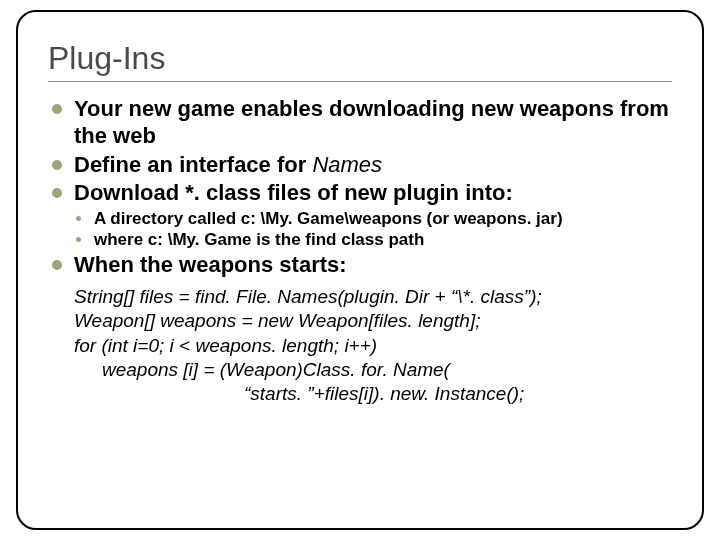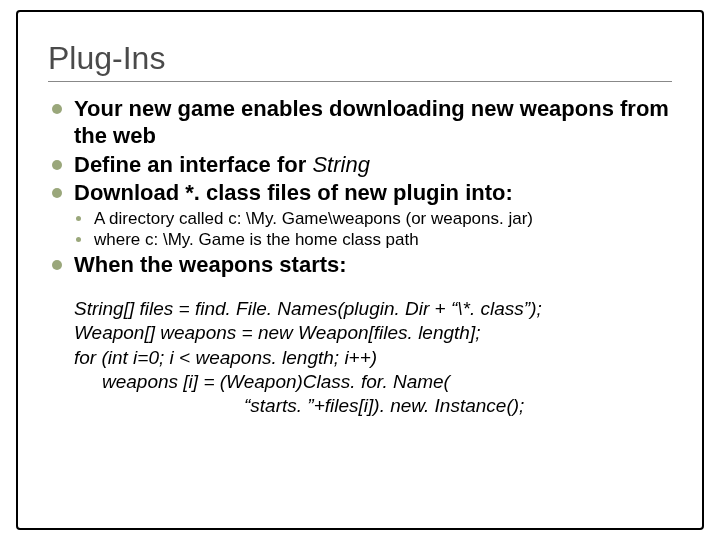--- a/index.html
+++ b/index.html
@@ -6,21 +6,21 @@
   html, body { width: 720px; height: 540px; overflow: hidden; }
   body {
     background: #fff;
     font-family: "Comic Sans MS", "Comic Sans", cursive, sans-serif;
     position: relative;
   }
   .frame {
     position: absolute;
     top: 10px; left: 16px; right: 16px; bottom: 10px;
     border: 2px solid #000;
-    border-radius: 4px;
+    border-radius: 20px;
     padding: 28px 30px 20px 30px;
   }
   .title {
     font-size: 32px;
     color: #4a4a4a;
     border-bottom: 1px solid #888;
     padding-bottom: 4px;
     margin-bottom: 14px;
     font-weight: normal;
   }
@@ -43,36 +43,36 @@
     height: 10px;
     border-radius: 50%;
     background: #9aa77b;
   }
   ul.sub { list-style: none; margin-top: 2px; }
   ul.sub > li {
     position: relative;
     padding-left: 20px;
     font-size: 17px;
     line-height: 1.2;
-    font-weight: normal;
+    font-weight: bold;
     color: #000;
   }
   ul.sub > li::before {
     content: "";
     position: absolute;
     left: 2px;
     top: 7px;
     width: 5px;
     height: 5px;
     border-radius: 50%;
     background: #9aa77b;
   }
   .ital { font-style: italic; font-weight: normal; }
   .codeblock {
-    margin-top: 18px;
+    margin-top: 6px;
     padding-left: 26px;
     font-size: 19px;
     line-height: 1.28;
     font-style: italic;
     font-weight: normal;
     color: #000;
   }
   .codeblock .indent1 { padding-left: 28px; display: block; }
   .codeblock .indent2 { padding-left: 170px; display: block; }
 </style>
@@ -81,30 +81,30 @@
 
 <div class="frame">
 
   <h1 class="title">Plug-Ins</h1>
 
   <ul class="top">
     <li>
       <span>Your new game enables downloading new weapons from the web</span>
     </li>
     <li>
-      <span>Define an interface for </span><span class="ital">String</span>
+      <span>Define an interface for </span><span class="ital">Names</span>
     </li>
     <li>
       <span>Download *. class files of new plugin into:</span>
       <ul class="sub">
         <li>
           <span>A directory called c: \My. Game\weapons (or weapons. jar)</span>
         </li>
         <li>
-          <span>where c: \My. Game is the home class path</span>
+          <span>where c: \My. Game is the find class path</span>
         </li>
       </ul>
     </li>
     <li>
       <span>When the weapons starts:</span>
     </li>
   </ul>
 
   <div class="codeblock">
     <span>String[] files = find. File. Names(plugin. Dir + “\*. class”);</span><br>

